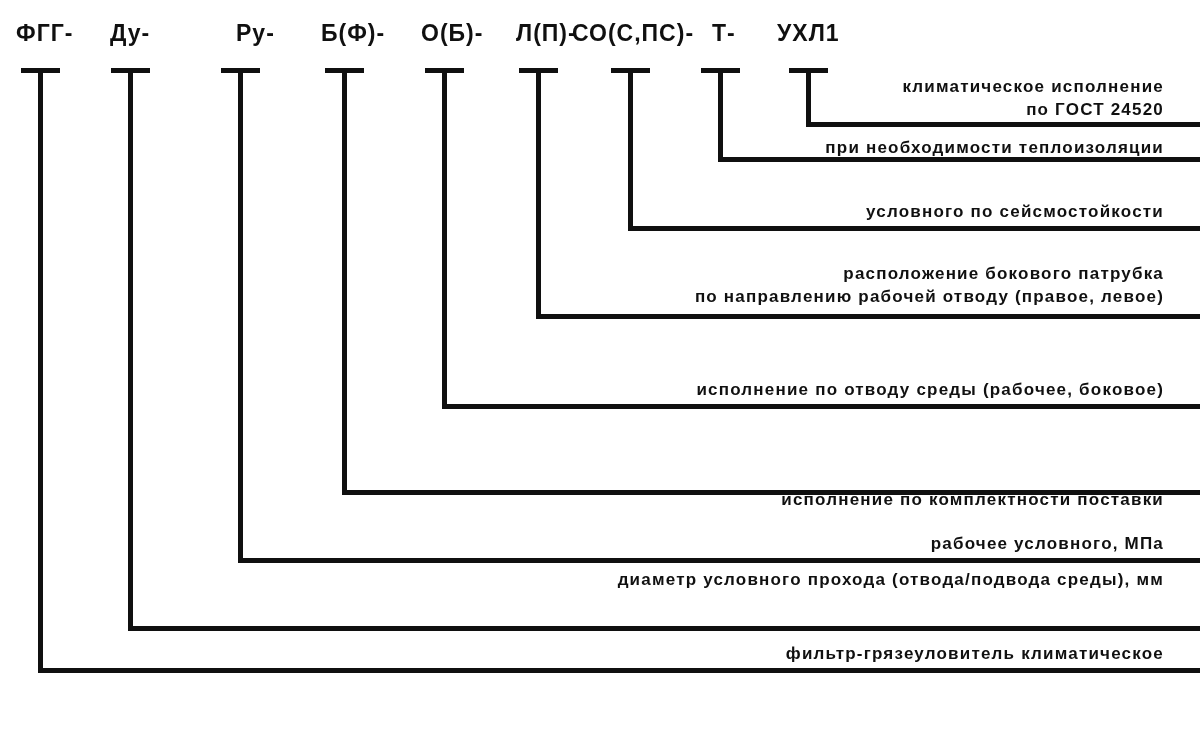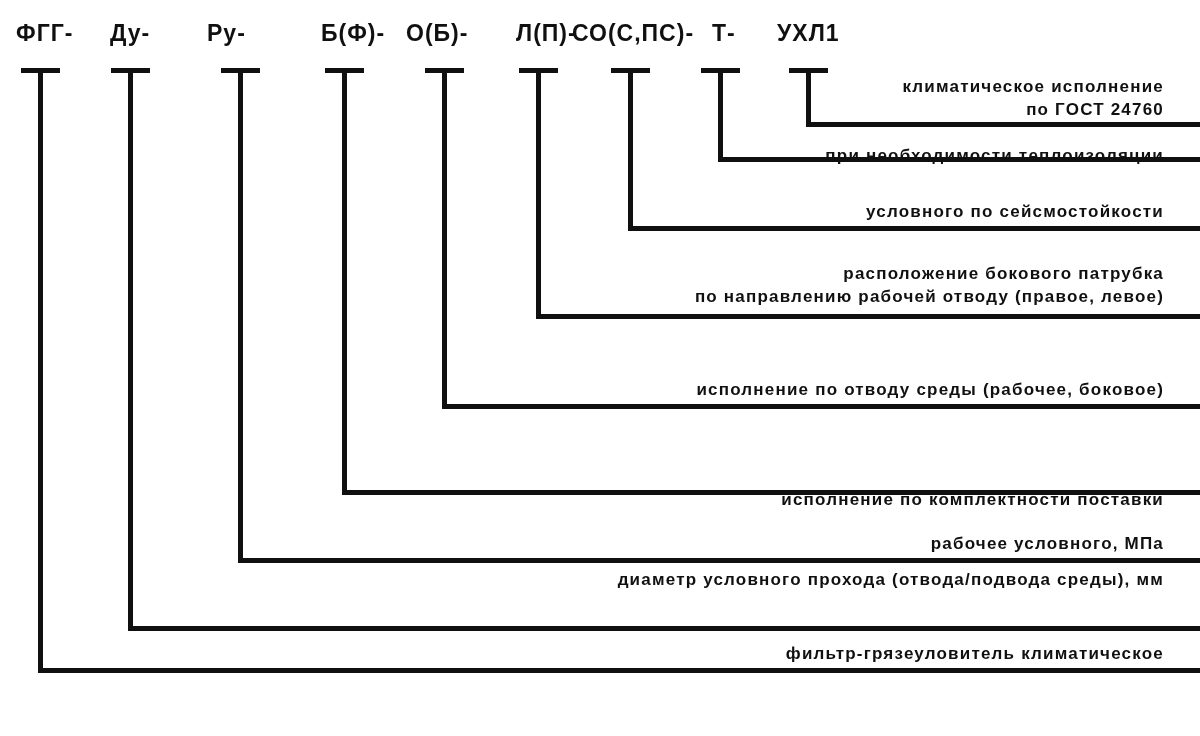--- a/index.html
+++ b/index.html
@@ -58,33 +58,33 @@
   <div class="vline" style="left:38px;height:605px"></div>
   <div class="hline" style="left:38px;top:668px;width:1162px"></div>
   <div class="lbl" style="top:642px">фильтр-грязеуловитель климатическое</div>
 
   <div class="code" style="left:110px">Ду-</div>
   <div class="tbar" style="left:111px;width:39px"></div>
   <div class="vline" style="left:128px;height:563px"></div>
   <div class="hline" style="left:128px;top:626px;width:1072px"></div>
   <div class="lbl" style="top:568px">диаметр условного прохода (отвода/подвода среды), мм</div>
 
-  <div class="code" style="left:207px">Ру-</div>
+  <div class="code" style="left:236px">Ру-</div>
   <div class="tbar" style="left:221px;width:39px"></div>
   <div class="vline" style="left:238px;height:495px"></div>
   <div class="hline" style="left:238px;top:558px;width:962px"></div>
   <div class="lbl" style="top:532px">рабочее условного, МПа</div>
 
   <div class="code" style="left:321px">Б(Ф)-</div>
   <div class="tbar" style="left:325px;width:39px"></div>
   <div class="vline" style="left:342px;height:427px"></div>
   <div class="hline" style="left:342px;top:490px;width:858px"></div>
   <div class="lbl" style="top:488px">исполнение по комплектности поставки</div>
 
-  <div class="code" style="left:406px">О(Б)-</div>
+  <div class="code" style="left:421px">О(Б)-</div>
   <div class="tbar" style="left:425px;width:39px"></div>
   <div class="vline" style="left:442px;height:341px"></div>
   <div class="hline" style="left:442px;top:404px;width:758px"></div>
   <div class="lbl" style="top:378px">исполнение по отводу среды (рабочее, боковое)</div>
 
   <div class="code" style="left:516px">Л(П)-</div>
   <div class="tbar" style="left:519px;width:39px"></div>
   <div class="vline" style="left:536px;height:251px"></div>
   <div class="hline" style="left:536px;top:314px;width:664px"></div>
   <div class="lbl" style="top:262px">расположение бокового патрубка
@@ -93,22 +93,22 @@
   <div class="code" style="left:572px">СО(С,ПС)-</div>
   <div class="tbar" style="left:611px;width:39px"></div>
   <div class="vline" style="left:628px;height:163px"></div>
   <div class="hline" style="left:628px;top:226px;width:572px"></div>
   <div class="lbl" style="top:200px">условного по сейсмостойкости</div>
 
   <div class="code" style="left:712px">Т-</div>
   <div class="tbar" style="left:701px;width:39px"></div>
   <div class="vline" style="left:718px;height:94px"></div>
   <div class="hline" style="left:718px;top:157px;width:482px"></div>
-  <div class="lbl" style="top:144px">при необходимости теплоизоляции</div>
+  <div class="lbl" style="top:136px">при необходимости теплоизоляции</div>
 
   <div class="code" style="left:777px">УХЛ1</div>
   <div class="tbar" style="left:789px;width:39px"></div>
   <div class="vline" style="left:806px;height:59px"></div>
   <div class="hline" style="left:806px;top:122px;width:394px"></div>
   <div class="lbl" style="top:75px">климатическое исполнение
-по ГОСТ 24760</div>
+по ГОСТ 24520</div>
 
 </div>
 
 </body></html>

